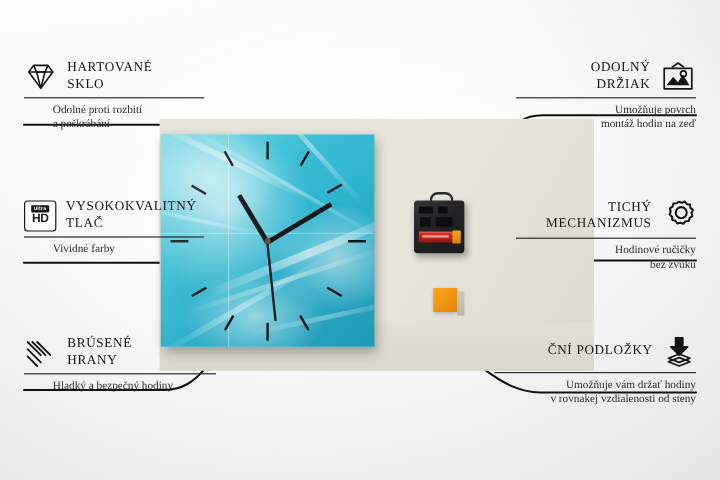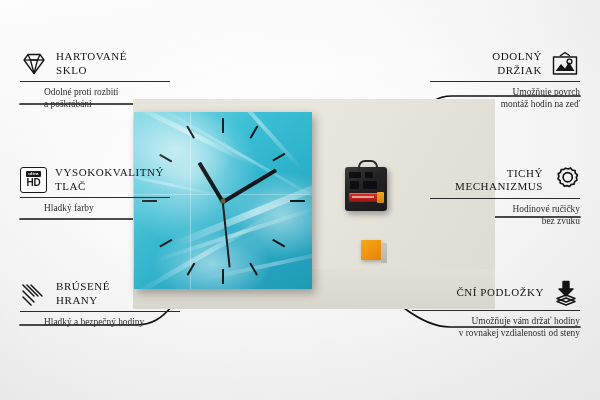--- a/index.html
+++ b/index.html
@@ -218,21 +218,21 @@
       <div class="hd-badge icon">
         <span class="hd-ultra">ultra</span>
         <span class="hd-txt">HD</span>
       </div>
       <div>
         <div class="feat-title">VYSOKOKVALITNÝ</div>
         <div class="feat-title">TLAČ</div>
       </div>
     </div>
     <div class="feat-rule"></div>
-    <div class="feat-desc">Hladký farby</div>
+    <div class="feat-desc">Vividné farby</div>
   </div>
 
   <div class="feat left" style="left:20px;top:280px;width:160px;">
     <div class="feat-head">
       <svg class="icon" width="28" height="24" viewBox="0 0 28 24">
         <g stroke="#141414" stroke-width="1.5" stroke-linecap="round">
           <path d="M3,3 L14,14"></path>
           <path d="M3,9 L14,20"></path>
           <path d="M3,15 L11,23"></path>
           <path d="M7,3 L18,14"></path>

